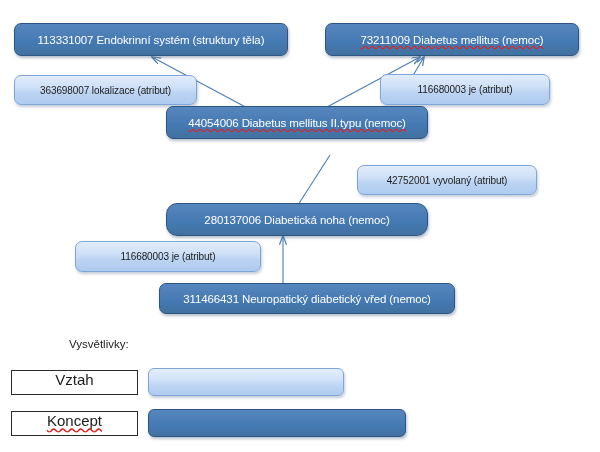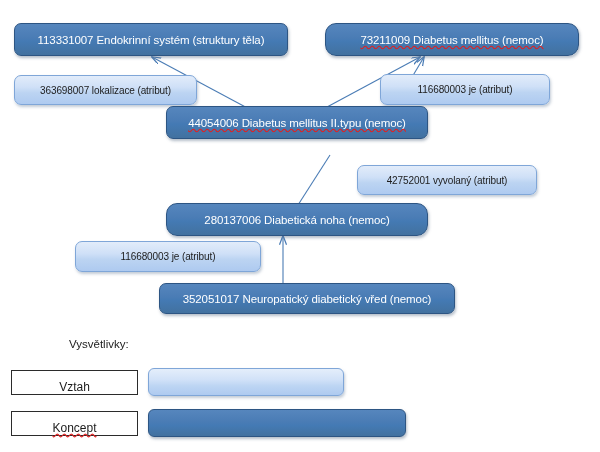--- a/index.html
+++ b/index.html
@@ -82,23 +82,23 @@
   }
   .legend-label {
     position: absolute;
     left: 11px;
     width: 127px;
     height: 25px;
     box-sizing: border-box;
     border: 1.5px solid #2b2b2b;
     background: #ffffff;
     display: flex;
-    align-items: flex-end;
+    align-items: flex-start;
     justify-content: center;
-    font-size: 12px;
+    font-size: 15px;
     color: #1c1c1c;
   }
   #legend-label-vztah { top: 370px; }
   #legend-label-koncept { top: 411px; }
 
   .legend-swatch {
     position: absolute;
     box-sizing: border-box;
     border-radius: 6px;
   }
@@ -141,21 +141,21 @@
 
     <line x1="298" y1="205" x2="330" y2="155" stroke="#4a7cb5" stroke-width="1.1"></line>
 
     <line x1="283" y1="283" x2="283" y2="236" stroke="#4a7cb5" stroke-width="1.1" marker-end="url(#arrowhead)"></line>
   </svg>
 
   <div class="node concept" style="left:14px; top:23px; width:274px; height:33px;">
     <span class="lbl">113331007  Endokrinní  systém (struktury těla)</span>
   </div>
 
-  <div class="node concept" style="left:325px; top:23px; width:254px; height:33px;border-radius:11px;">
+  <div class="node concept" style="left:325px; top:23px; width:254px; height:33px;">
     <span class="lbl sp">73211009  Diabetus mellitus (nemoc)</span>
   </div>
 
   <div class="node relation" style="left:14px; top:75px; width:183px; height:30px;">
     <span class="lbl">363698007  lokalizace (atribut)</span>
   </div>
 
   <div class="node relation" style="left:380px; top:74px; width:170px; height:31px;">
     <span class="lbl">116680003  je (atribut)</span>
   </div>
@@ -170,21 +170,21 @@
 
   <div class="node concept" style="left:166px; top:203px; width:262px; height:33px;border-radius:11px;">
     <span class="lbl">280137006  Diabetická noha (nemoc)</span>
   </div>
 
   <div class="node relation" style="left:75px; top:241px; width:186px; height:31px;">
     <span class="lbl">116680003  je (atribut)</span>
   </div>
 
   <div class="node concept" style="left:159px; top:283px; width:296px; height:31px;">
-    <span class="lbl">352051017  Neuropatický  diabetický  vřed (nemoc)</span>
+    <span class="lbl">311466431  Neuropatický  diabetický  vřed (nemoc)</span>
   </div>
 
   <div id="legend-title">Vysvětlivky:</div>
 
   <div class="legend-label" id="legend-label-vztah">
     <span>Vztah</span>
   </div>
   <div class="legend-swatch" id="legend-swatch-vztah"></div>
 
   <div class="legend-label" id="legend-label-koncept">

